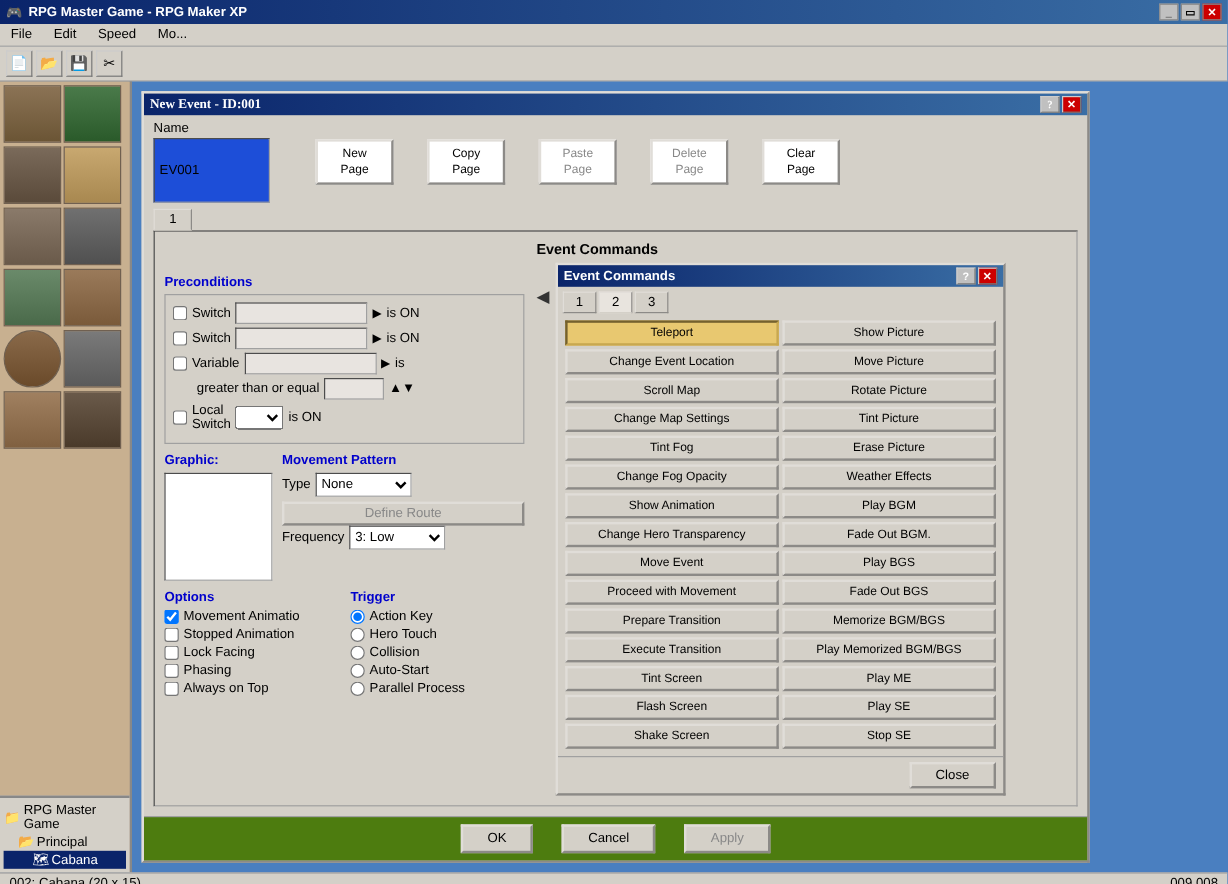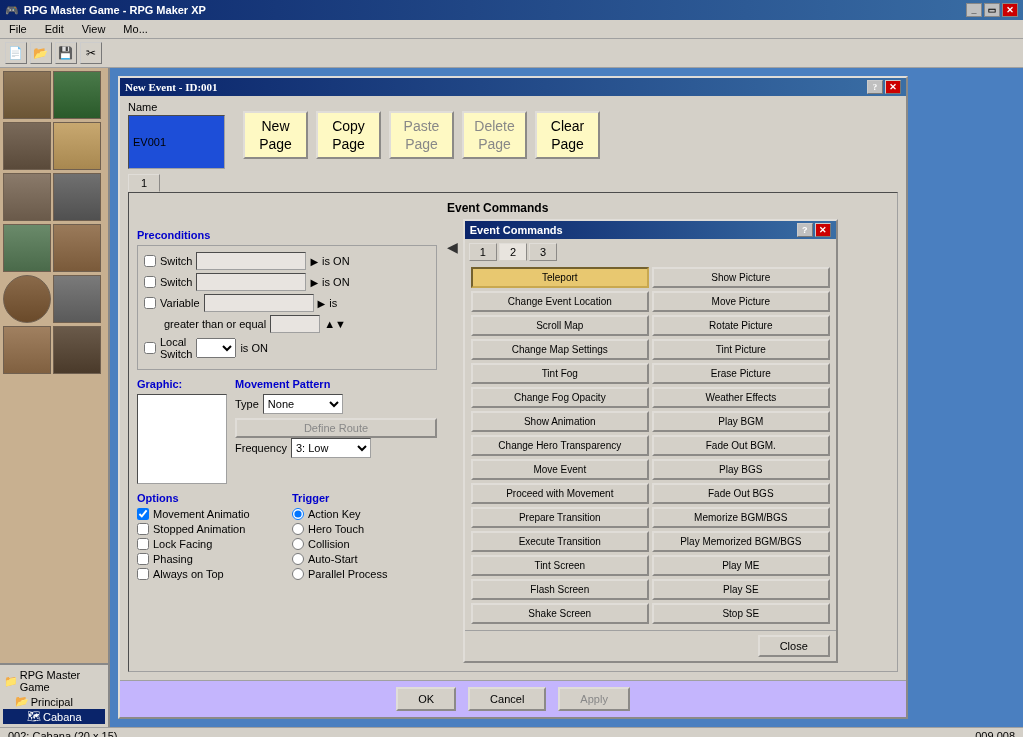--- a/index.html
+++ b/index.html
@@ -41,21 +41,21 @@
     .dialog-title-bar { background: linear-gradient(to right, #0a246a, #3a6ea5); color: white; padding: 2px 5px; display: flex; justify-content: space-between; align-items: center; font-size: 11px; font-weight: bold; font-family: Liberation Serif, serif; }
     .dialog-title-buttons { display: flex; gap: 2px; }
     .d-btn { width: 16px; height: 14px; border: 1px outset #ccc; font-size: 9px; display: flex; align-items: center; justify-content: center; cursor: pointer; background: #c0c0c0; }
     .d-btn.close { background: #c00; color: white; }
 
     
     .page-buttons { display: flex; align-items: center; padding: 5px 8px; gap: 8px; }
     .name-section { display: flex; flex-direction: column; gap: 2px; margin-right: 10px; }
     .name-label { font-size: 11px; }
     .name-input { border: 1px inset #a0a0a0; background: #1d4ed8; padding: 20px 4px; width: 97px; font-size: 11px; }
-    .page-btn { background: #fef9c3; border: 2px outset #e0ddd8; padding: 4px 10px; font-size: 14px; cursor: pointer; min-width: 65px; text-align: center; line-height: 1.3; }
+    .page-btn { background: #ffffff; border: 2px outset #e0ddd8; padding: 4px 10px; font-size: 10px; cursor: pointer; min-width: 65px; text-align: center; line-height: 1.3; margin-left: 20px; }
     .page-btn.disabled { color: #888; cursor: default; }
 
     
     .tab-row { padding: 0 8px; display: flex; }
     .tab { background: #d4d0c8; border: 1px outset #e0ddd8; border-bottom: none; padding: 2px 12px; font-size: 11px; cursor: pointer; }
     .tab.active { background: #d4d0c8; border-bottom: 1px solid #d4d0c8; z-index: 1; }
 
     
     .event-content { border: 1px inset #a0a0a0; margin: 0 8px 8px 8px; background: #d4d0c8; padding: 8px; display: flex; gap: 10px; }
 
@@ -97,21 +97,21 @@
     .ec-tabs { display: flex; padding: 4px 4px 0 4px; gap: 2px; }
     .ec-tab { background: #d4d0c8; border: 1px outset #e0ddd8; padding: 2px 10px; font-size: 11px; cursor: pointer; }
     .ec-tab.active { background: #e8e4de; border-bottom: 1px solid #d4d0c8; }
     .ec-buttons-grid { display: grid; grid-template-columns: 1fr 1fr; gap: 3px; padding: 6px; }
     .ec-btn { background: #d4d0c8; border: 2px outset #e0ddd8; padding: 3px 6px; font-size: 10px; cursor: pointer; text-align: center; white-space: nowrap; }
     .ec-btn.active { background: #e8c870; border: 2px inset #c8a850; }
     .ec-close-row { display: flex; justify-content: flex-end; padding: 4px 6px; border-top: 1px solid #a0a0a0; }
     .ec-close-btn { background: #d4d0c8; border: 2px outset #e0ddd8; padding: 3px 20px; font-size: 11px; cursor: pointer; }
 
     
-    .bottom-buttons { display: flex; justify-content: center; gap: 12px; padding: 6px; background: #c4b5fd; border-top: 1px solid #a0a0a0; }
+    .bottom-buttons { display: flex; justify-content: center; gap: 24px; padding: 6px; background: #4d7c0f; border-top: 1px solid #a0a0a0; }
     .bottom-btn { background: #d4d0c8; border: 2px outset #e0ddd8; padding: 4px 20px; font-size: 11px; cursor: pointer; min-width: 60px; }
     .bottom-btn.disabled { color: #888; }
 
     
     .status-bar { background: #d4d0c8; border-top: 1px solid #a0a0a0; padding: 2px 8px; display: flex; justify-content: space-between; font-size: 11px; }
 
     
     .sp1 { background: linear-gradient(#8b7355, #6b5535); }
     .sp2 { background: linear-gradient(#4a7a4a, #2a5a2a); }
     .sp3 { background: linear-gradient(#7a6a5a, #5a4a3a); }
@@ -136,21 +136,21 @@
     <div class="title-bar-buttons">
       <div class="tb-btn">_</div>
       <div class="tb-btn">▭</div>
       <div class="tb-btn close">✕</div>
     </div>
   </div>
 
   <div class="menu-bar">
     <span class="menu-item">File</span>
     <span class="menu-item">Edit</span>
-    <span class="menu-item">View</span>
+    <span class="menu-item">Speed</span>
     <span class="menu-item">Mo...</span>
   </div>
 
   <div class="toolbar">
     <div class="tool-btn">📄</div>
     <div class="tool-btn">📂</div>
     <div class="tool-btn">💾</div>
     <div class="tool-btn">✂</div>
   </div>
 

